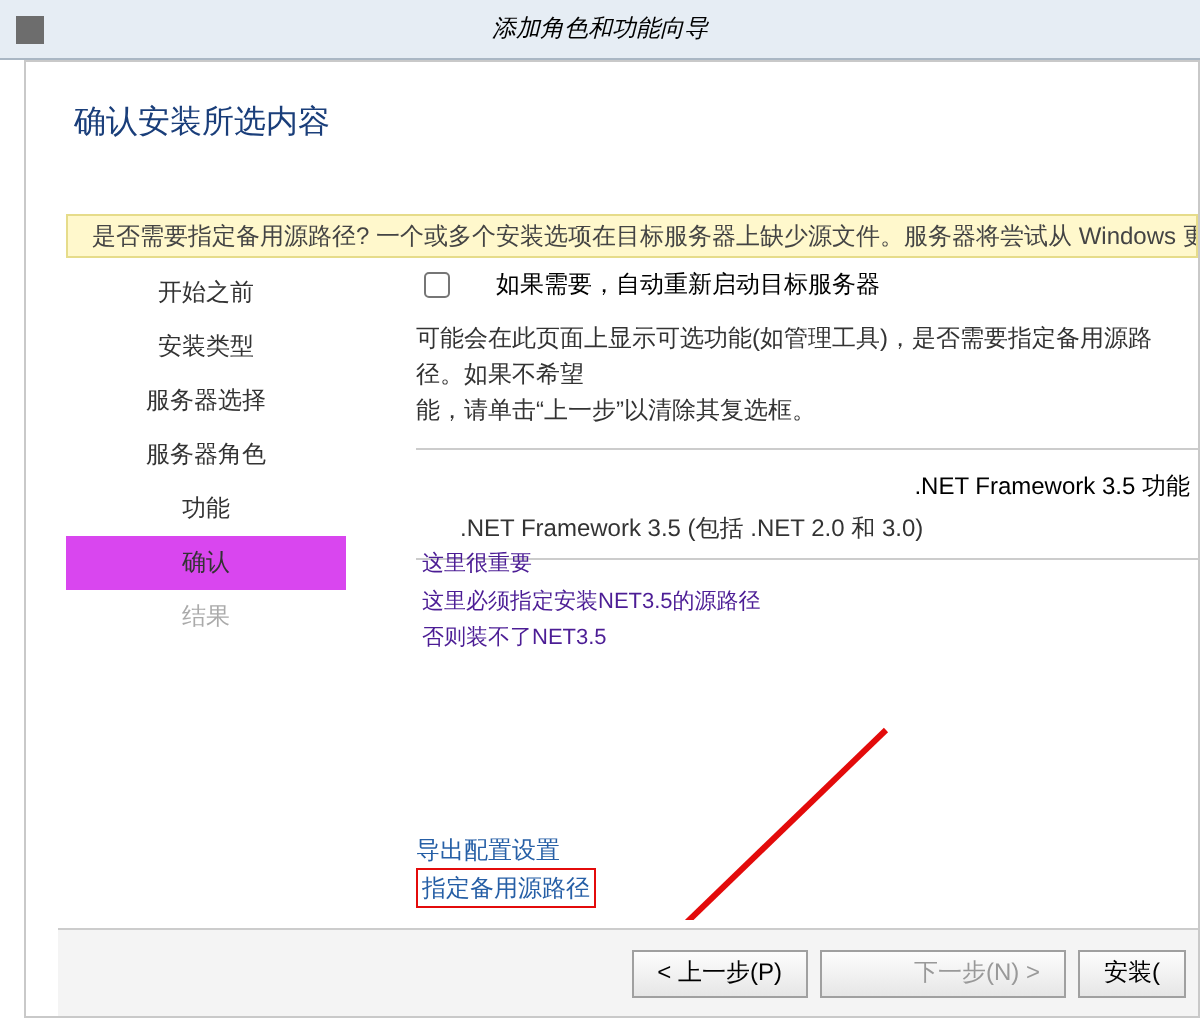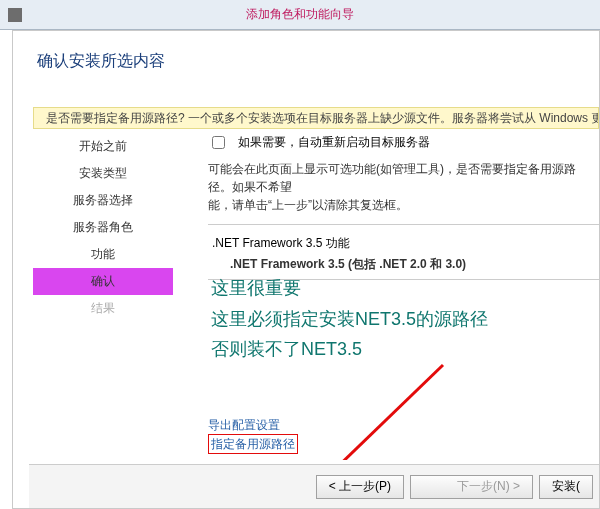--- a/index.html
+++ b/index.html
@@ -21,21 +21,21 @@
     align-items: center;
     justify-content: center;
     position: relative;
   }
   .titlebar .sys-icon {
     position: absolute;
     left: 8px;
     width: 14px; height: 14px;
     background: #6d6d6d;
   }
-  .titlebar .title { color: #be185d; }
+  .titlebar .title { color: #000000; font-style: italic; }
   .inner {
     position: absolute;
     left: 12px; right: 0; top: 30px; bottom: 0;
     border: 1px solid #c9c9c9;
     background: #fff;
   }
   .page-title {
     position: absolute;
     left: 24px; top: 20px;
     font-size: 16px;
@@ -76,38 +76,38 @@
   .nav-item.dim { color: #aaa; }
   .main {
     flex: 1;
     padding-left: 25px;
     position: relative;
     overflow: hidden;
   }
   .checkbox-row {
     display: flex;
     align-items: center;
-    gap: 10px;
+    gap: 20px;
     margin-bottom: 8px;
   }
   .checkbox-row input { width: 13px; height: 13px; }
   .desc { color: #333; line-height: 1.5; }
   .feature-block {
     border-top: 1px solid #ccc;
     border-bottom: 1px solid #ccc;
     margin-top: 10px;
     padding: 6px 0;
   }
-  .feature-title { margin: 4px 4px 4px 4px; }
-  .feature-sub { margin-left: 22px; color: #333; font-weight: bold; }
+  .feature-title { margin: 4px 4px 4px 4px; text-align: right; }
+  .feature-sub { margin-left: 22px; color: #333; }
   .annot {
     position: absolute;
     left: 28px; top: 140px;
-    color: #0f766e;
-    font-size: 18px;
+    color: #4c1d95;
+    font-size: 11px;
     line-height: 1.7;
   }
   .links { position: absolute; left: 25px; bottom: 6px; }
   .link { color: #265fa6; cursor: pointer; line-height: 1.5; }
   .link-box { border: 1px solid #e30b0b; padding: 0 2px; display: inline-block; font-family: Liberation Serif, serif; }
   .arrow-svg {
     position: absolute;
     left: 100px; top: 172px;
     width: 220px; height: 210px;
     pointer-events: none;

